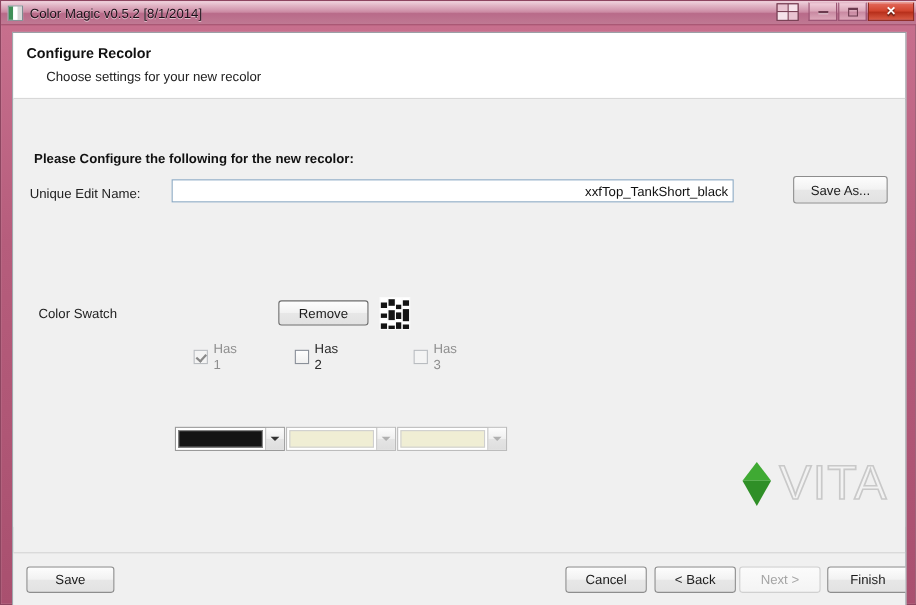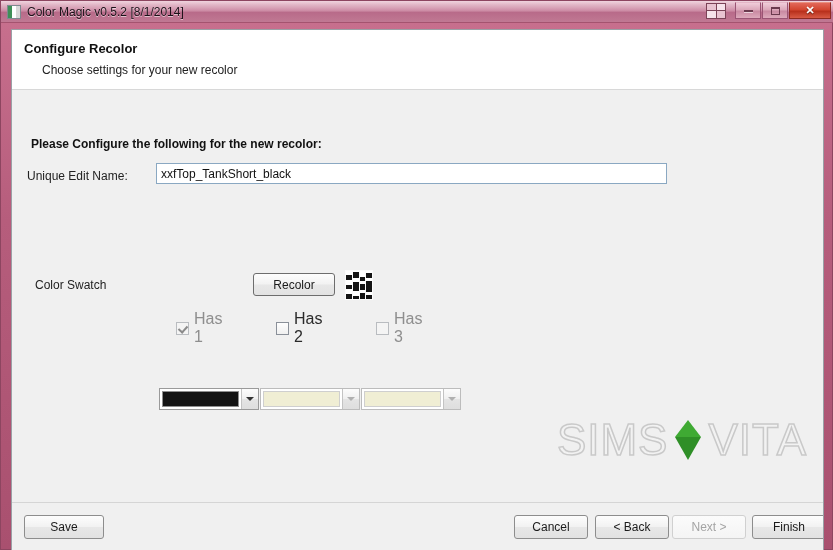--- a/index.html
+++ b/index.html
@@ -197,20 +197,21 @@
     left: 144px; top: 72px;
     width: 511px; height: 21px;
     box-sizing: border-box;
     border: 1px solid #8aa8c2;
     background: #ffffff;
     font-family: "Liberation Sans", sans-serif;
     font-size: 12px;
     color: #111111;
     padding: 0 4px;
     outline: none;
+    text-align: right;
   }
 
   
   .win-btn {
     position: absolute;
     box-sizing: border-box;
     font-family: "Liberation Sans", sans-serif;
     font-size: 12px;
     color: #1b1b1b;
     background: linear-gradient(180deg, #fdfdfd 0%, #f2f2f2 48%, #e7e7e7 52%, #e2e2e2 100%);
@@ -257,21 +258,21 @@
     display: block;
   }
 
   
   .cb-row { position: absolute; top: 219px; }
   .cb-wrap {
     position: absolute;
     display: flex;
     align-items: center;
     gap: 5px;
-    font-size: 16px;
+    font-size: 12px;
     color: #2a2a2a;
   }
   .cb-wrap.disabled { color: #8e8e8e; }
   .cb-box {
     width: 13px; height: 13px;
     box-sizing: border-box;
     border: 1px solid #8a9099;
     background: linear-gradient(180deg, #fefefe 0%, #f0f0f0 100%);
     position: relative;
     flex: 0 0 auto;
@@ -410,24 +411,25 @@
       <div id="header-subtitle">Choose settings for your new recolor</div>
     </div>
 
     <div id="wizard-body">
 
       <div id="section-title">Please Configure the following for the new recolor:</div>
 
       <div class="field-label" id="label-unique-name">Unique Edit Name:</div>
       <input id="input-unique-name" type="text" value="xxfTop_TankShort_black" style="">
 
+      <button class="win-btn" id="btn-save-as">Save As...</button>
 
       <div class="field-label" id="label-color-swatch">Color Swatch</div>
 
-      <button class="win-btn" id="btn-remove">Recolor</button>
+      <button class="win-btn" id="btn-remove">Remove</button>
 
       <div id="swatch-thumb">
         <span class="strip">
           <i style="top:4px;height:5px"></i>
             <i style="top:14px;height:4px"></i>
             <i style="top:23px;height:5px"></i>
         </span>
         <span class="strip">
           <i style="top:1px;height:6px"></i>
             <i style="top:11px;height:9px"></i>
@@ -444,21 +446,21 @@
             <i style="top:24px;height:5px"></i>
         </span>
       </div>
 
 
       <div class="cb-row">
         <label class="cb-wrap disabled" style="left:164px">
           <span class="cb-box checked"></span>
           <span>Has 1</span>
         </label>
-        <label class="cb-wrap" style="left:264px">
+        <label class="cb-wrap" style="left:256px">
           <span class="cb-box"></span>
           <span>Has 2</span>
         </label>
         <label class="cb-wrap disabled" style="left:364px">
           <span class="cb-box"></span>
           <span>Has 3</span>
         </label>
       </div>
 
       <div class="color-combo" style="left:147px;width:100px">
@@ -468,21 +470,20 @@
       <div class="color-combo disabled" style="left:248px;width:100px">
         <span class="swatch-area" id="swatch-2" style="background: rgb(240, 238, 212);"></span>
         <span class="arrow-btn"></span>
       </div>
       <div class="color-combo disabled" style="left:349px;width:100px">
         <span class="swatch-area" id="swatch-3" style="background: rgb(240, 238, 212);"></span>
         <span class="arrow-btn"></span>
       </div>
 
       <div id="watermark">
-        <span>SIMS</span>
         <span id="plumbob">
           <span class="top" style="border-bottom-color: rgb(63, 170, 51);"></span>
             <span class="bot"></span>
         </span>
         <span>VITA</span>
       </div>
 
     </div>
 
     <div id="wizard-footer">

